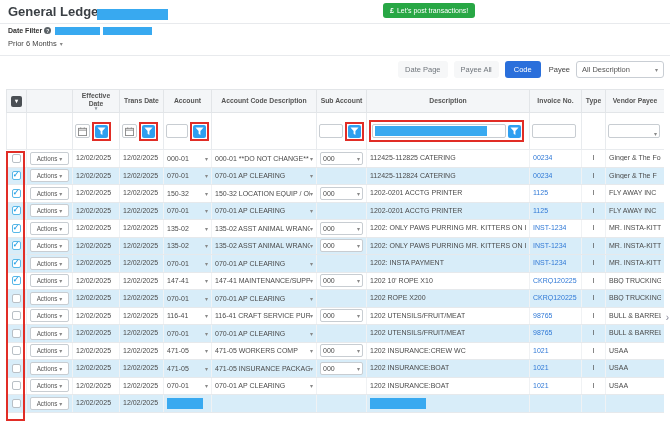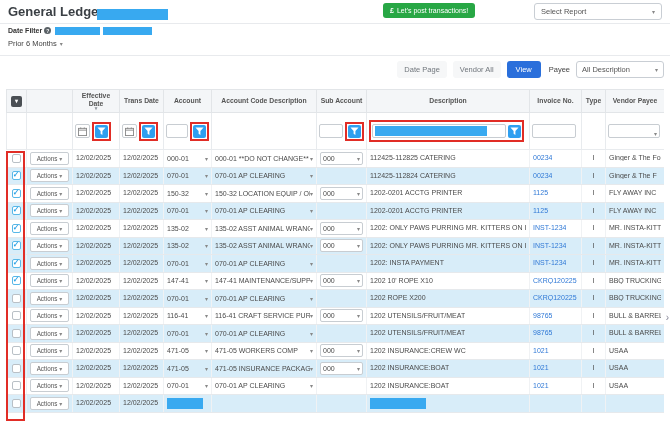--- a/index.html
+++ b/index.html
@@ -83,43 +83,39 @@
 </head>
 <body>
 
 <div class="topbar">
   <div class="page-title">General Ledger</div>
   <span class="redact redact-title"></span>
   <button class="post-btn">
     <span class="coin"></span>
     <span>Let's post transactions!</span>
   </button>
-  <div class="select-box select-report">
-    <span>Select Report</span>
-    <span class="caret"></span>
-  </div>
 </div>
 
 <div class="datefilter">
   <div class="df-label">
     <span>Date Filter</span>
     <span class="help-icon"></span>
   </div>
   <span class="redact redact-a"></span>
   <span class="redact redact-b"></span>
   <div class="prior">
     <span>Prior 6 Months</span>
     <span class="caret"></span>
   </div>
 </div>
 
 <div class="toolbar">
   <button class="flat-btn">Date Page</button>
-  <button class="flat-btn">Vendor All</button>
-  <button class="save-btn">View</button>
+  <button class="flat-btn">Payee All</button>
+  <button class="save-btn">Code</button>
   <span class="view-label">Payee</span>
   <div class="select-box view-select">
     <span>All Description</span>
     <span class="caret"></span>
   </div>
 </div>
 
 <div class="table-wrap">
   <table>
     <colgroup>

